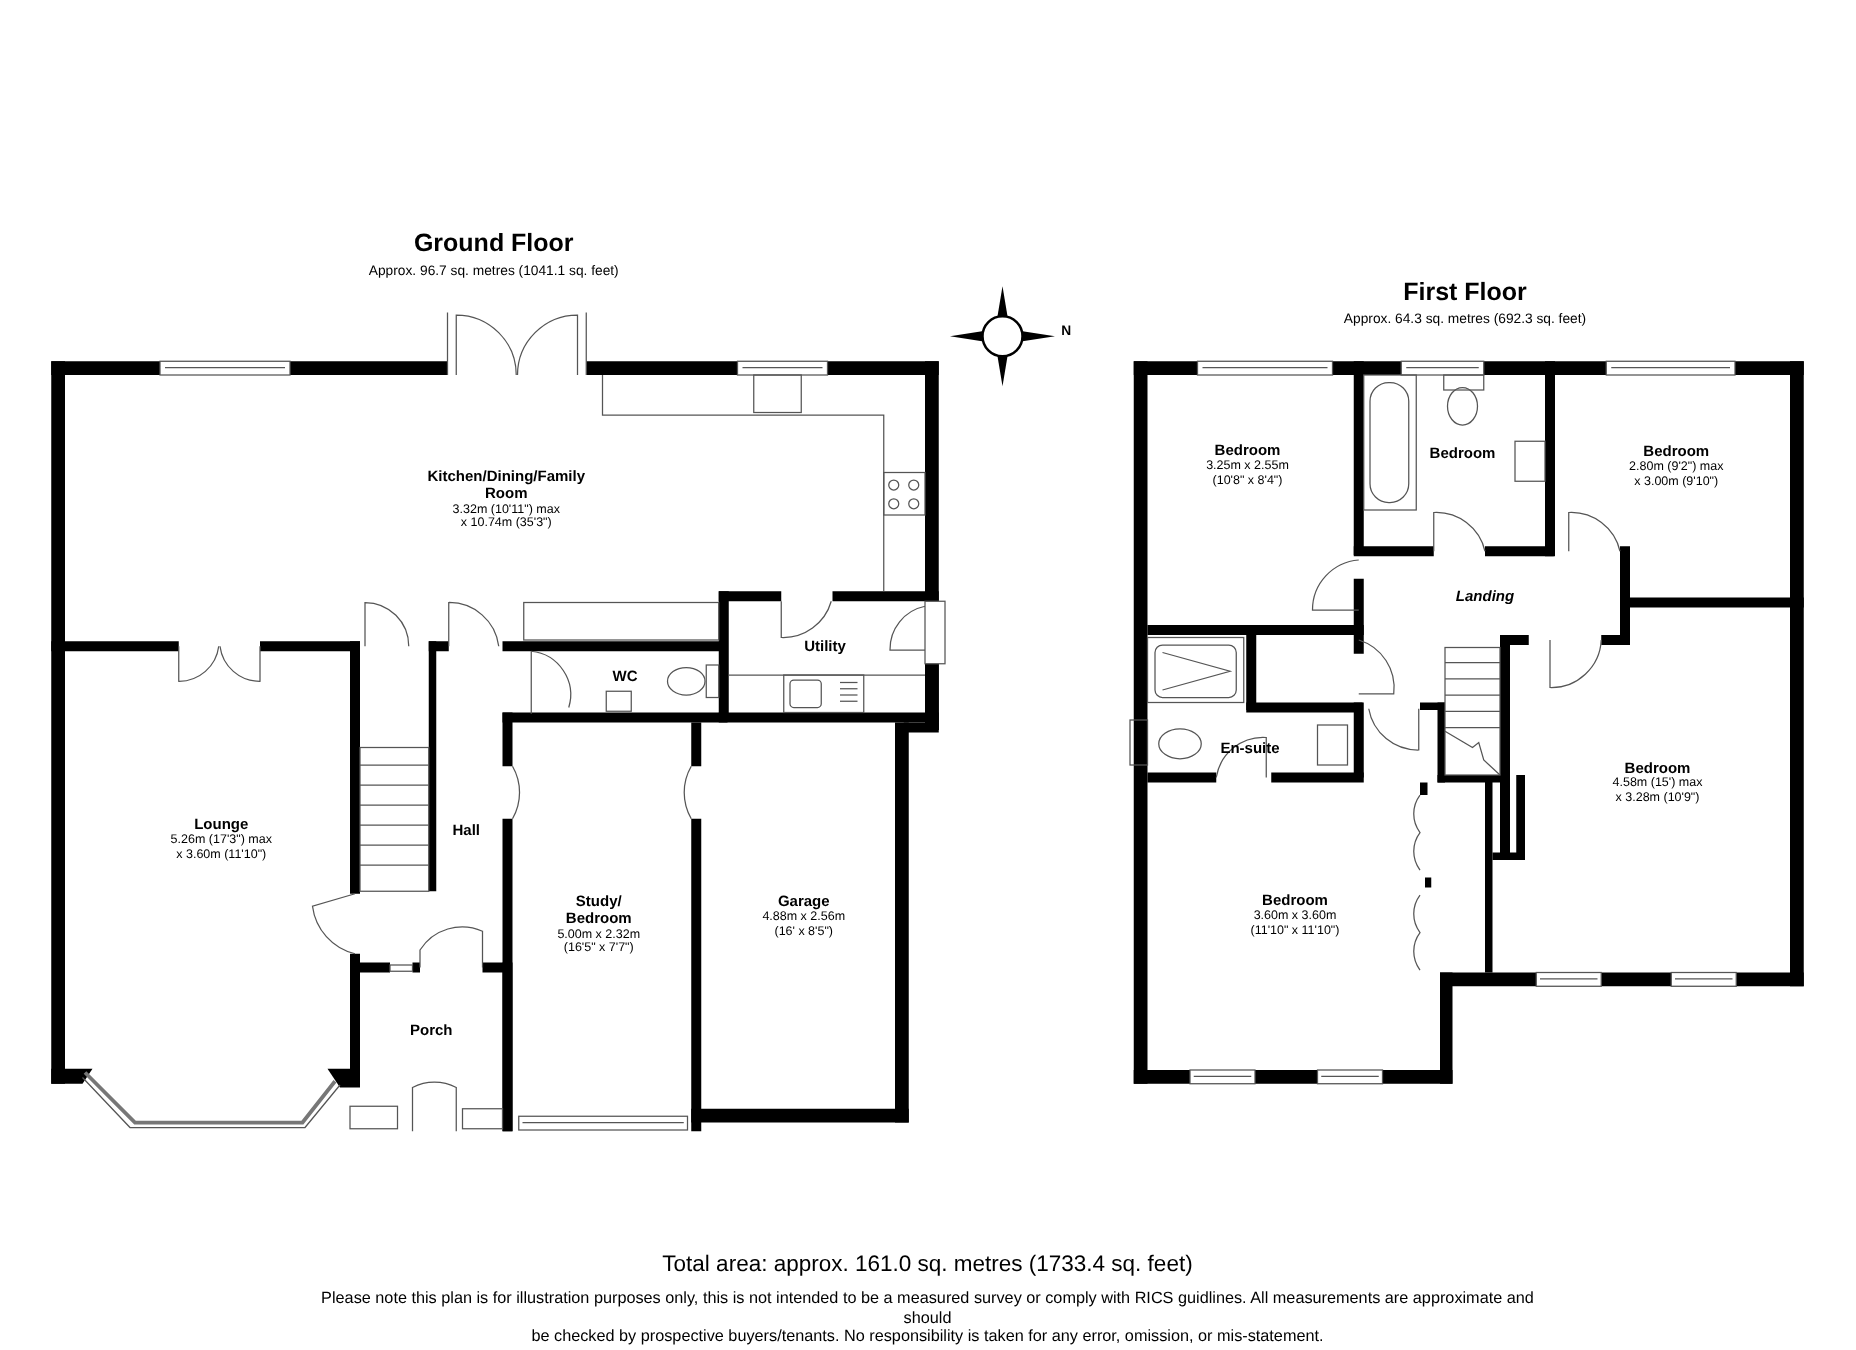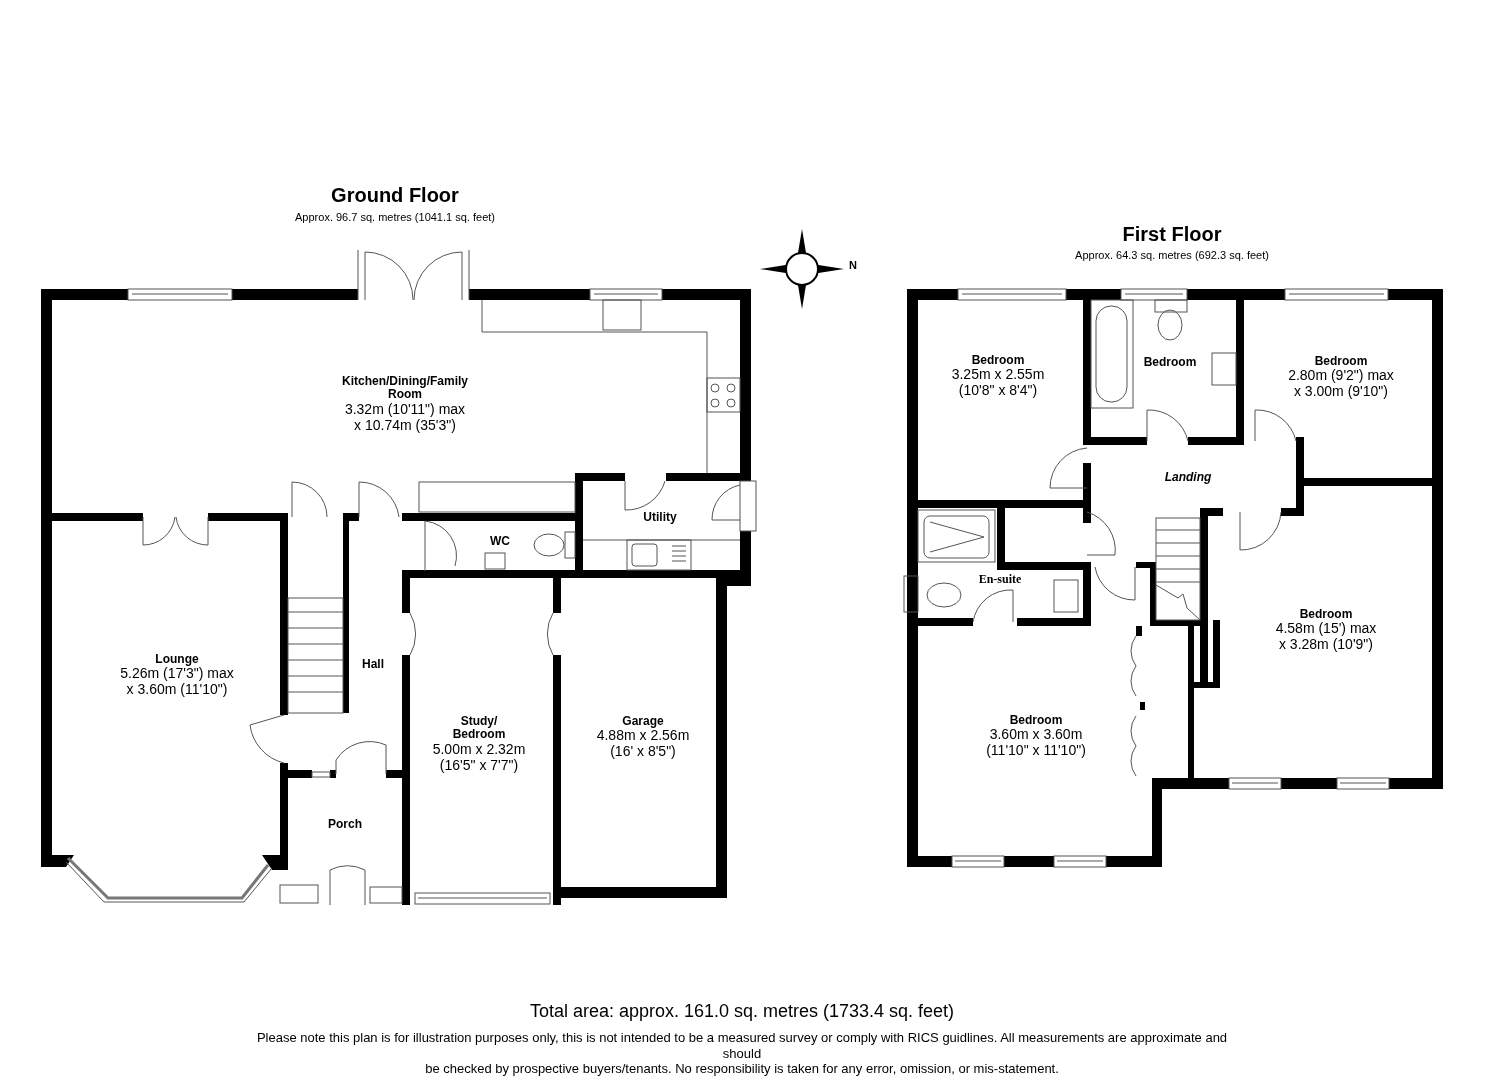--- a/index.html
+++ b/index.html
@@ -1,21 +1,21 @@
 <!DOCTYPE html>
 <html><head>
 <meta charset="utf-8">
 <style>
   html, body { margin:0; padding:0; background:#ffffff; }
   body { width:1485px; height:1080px; position:relative; overflow:hidden; font-family:"Liberation Sans", "DejaVu Sans", sans-serif; color:#000; }
   .floor-title { position:absolute; font-weight:bold; font-size:20px; text-align:center; white-space:nowrap; transform:translateX(-50%); }
   .floor-area { position:absolute; font-size:11px; text-align:center; white-space:nowrap; transform:translateX(-50%); }
   .room { position:absolute; text-align:center; transform:translate(-50%, 0); white-space:nowrap; line-height:1.12; }
   .room .name { font-weight:bold; font-size:12px; display:block; }
-  .room .dim { font-size:14px; display:block; }
+  .room .dim { font-size:10px; display:block; }
   svg.plan { position:absolute; left:0; top:0; }
   .total { position:absolute; left:742px; top:1001px; transform:translateX(-50%); font-size:18px; white-space:nowrap; }
   .disclaimer { position:absolute; left:742px; top:1030px; transform:translateX(-50%); font-size:13px; text-align:center; line-height:1.2; width:980px; }
   .compass-n { position:absolute; left:849px; top:259px; font-weight:bold; font-size:11px; }
 </style>
 </head>
 <body>
 
 <svg class="plan" width="1485" height="1080" viewBox="0 0 1485 1080" xmlns="http://www.w3.org/2000/svg">
 
@@ -306,21 +306,21 @@
   <span class="name">Bedroom</span>
 </div>
 <div class="room" style="left:1341px; top:355px;">
   <span class="name">Bedroom</span>
   <span class="dim">2.80m (9'2") max</span>
   <span class="dim">x 3.00m (9'10")</span>
 </div>
 <div class="room" style="left:1188px; top:471px;font-style:italic;">
   <span class="name">Landing</span>
 </div>
-<div class="room" style="left:1000px; top:573px;font-family:Liberation Serif, serif;">
+<div class="room" style="left:1000px; top:592px;">
   <span class="name">En-suite</span>
 </div>
 <div class="room" style="left:1326px; top:608px;">
   <span class="name">Bedroom</span>
   <span class="dim">4.58m (15') max</span>
   <span class="dim">x 3.28m (10'9")</span>
 </div>
 <div class="room" style="left:1036px; top:714px;">
   <span class="name">Bedroom</span>
   <span class="dim">3.60m x 3.60m</span>

